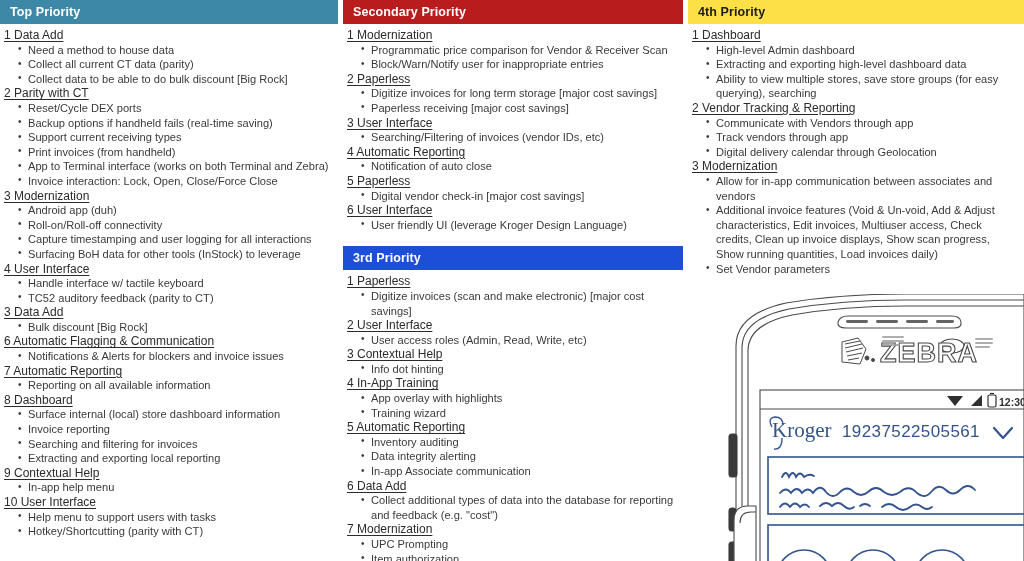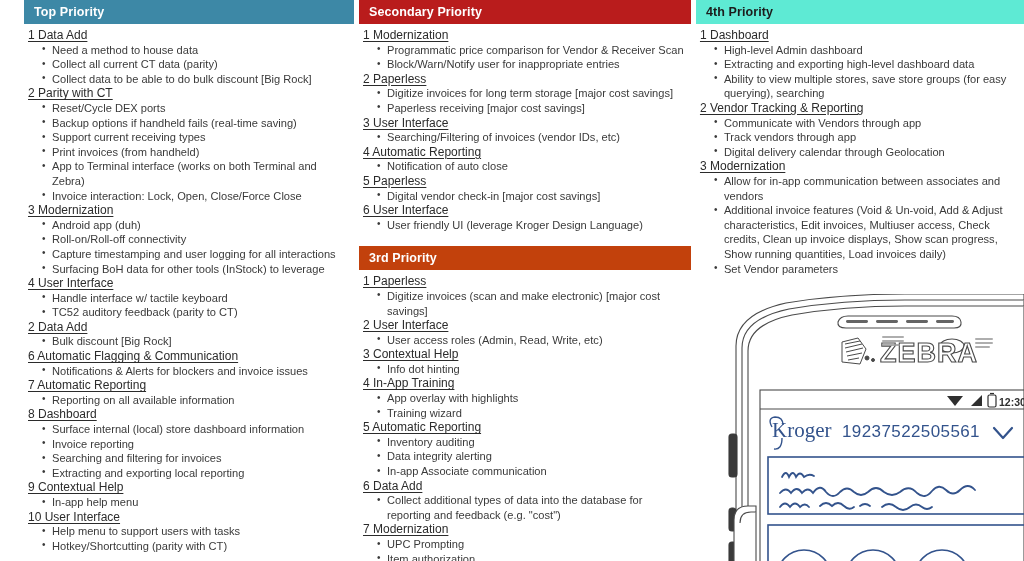--- a/index.html
+++ b/index.html
@@ -17,21 +17,21 @@
   .board {
     position: absolute;
     inset: 0;
     display: flex;
     gap: 5px;
   }
   .column {
     position: relative;
     height: 561px;
   }
-  .col-1 { width: 338px; margin-left: 24px; }
+  .col-1 { width: 338px; }
   .col-2 { width: 340px; }
   .col-3 { width: 336px; }
 
   .band {
     height: 24px;
     line-height: 24px;
     padding: 0 0 0 10px;
     font-size: 12.5px;
     font-weight: bold;
     letter-spacing: 0.1px;
@@ -136,21 +136,21 @@
 
       <div class="group">
         <div class="group-title">4 User Interface</div>
         <ul class="items">
           <li class="item">Handle interface w/ tactile keyboard</li>
           <li class="item">TC52 auditory feedback (parity to CT)</li>
         </ul>
       </div>
 
       <div class="group">
-        <div class="group-title">2 Data Add</div>
+        <div class="group-title">3 Data Add</div>
         <ul class="items">
           <li class="item">Bulk discount [Big Rock]</li>
         </ul>
       </div>
 
       <div class="group">
         <div class="group-title">6 Automatic Flagging &amp; Communication</div>
         <ul class="items">
           <li class="item">Notifications &amp; Alerts for blockers and invoice issues</li>
         </ul>
@@ -235,21 +235,21 @@
       <div class="group">
         <div class="group-title">6 User Interface</div>
         <ul class="items">
           <li class="item">User friendly UI (leverage Kroger Design Language)</li>
         </ul>
       </div>
     </div>
 
     <div class="spacer-block"></div>
 
-    <div class="band light-text" style="background: #c2410c;">3rd Priority</div>
+    <div class="band light-text" style="background: #1d4ed8;">3rd Priority</div>
     <div class="section-list">
 
       <div class="group">
         <div class="group-title">1 Paperless</div>
         <ul class="items">
           <li class="item">Digitize invoices (scan and make electronic) [major cost savings]</li>
         </ul>
       </div>
 
       <div class="group">
@@ -296,21 +296,21 @@
           <li class="item">UPC Prompting</li>
           <li class="item">Item authorization</li>
 
         </ul>
       </div>
 
     </div>
   </div>
 
   <div class="column col-3">
-    <div class="band dark-text" style="background: #5eead4;">4th Priority</div>
+    <div class="band dark-text" style="background: #fde047;">4th Priority</div>
     <div class="section-list">
 
       <div class="group">
         <div class="group-title">1 Dashboard</div>
         <ul class="items">
           <li class="item">High-level Admin dashboard</li>
           <li class="item">Extracting and exporting high-level dashboard data</li>
           <li class="item">Ability to view multiple stores, save store groups (for easy querying), searching</li>
         </ul>
       </div>

